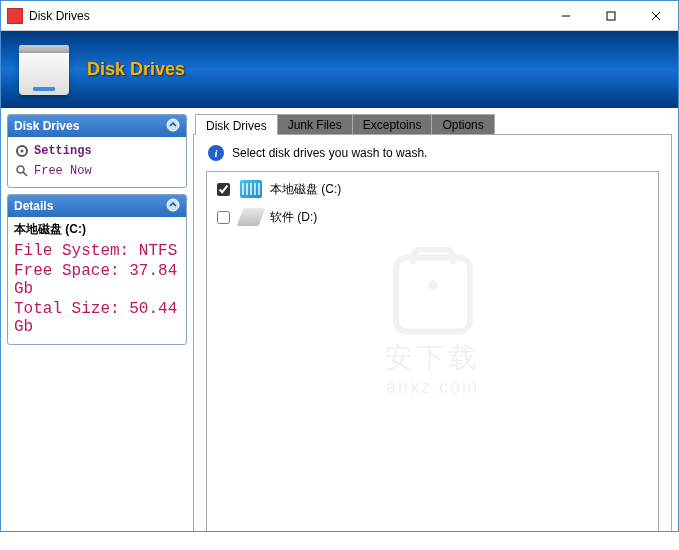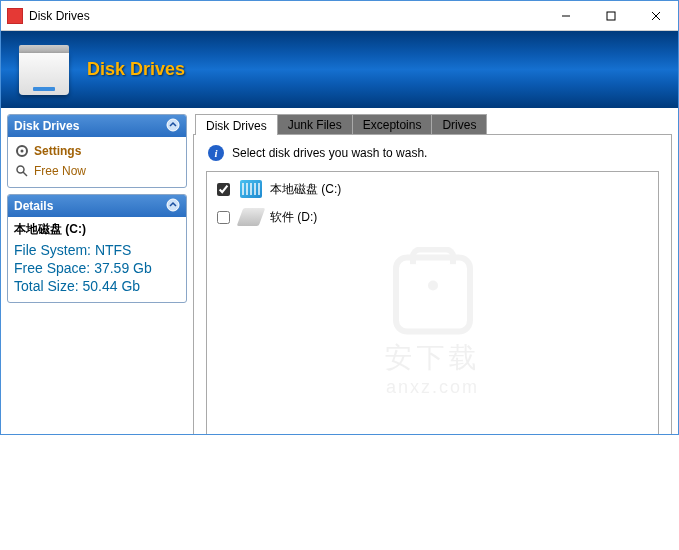--- a/index.html
+++ b/index.html
@@ -1,17 +1,17 @@
 <!DOCTYPE html>
 <html><head>
 <meta charset="utf-8">
 <style>
 * { box-sizing: border-box; margin: 0; padding: 0; }
 html, body { width: 679px; height: 550px; font-family: "Segoe UI", Tahoma, sans-serif; font-size: 12px; overflow: hidden; background: #fff; }
-.window { width: 679px; height: 435px; border: 1px solid #4a90d9; display: flex; flex-direction: column; }
+.window { width: 679px; height: 532px; border: 1px solid #4a90d9; display: flex; flex-direction: column; }
 
 
 .titlebar { height: 30px; background: #fff; display: flex; align-items: center; padding-left: 6px; border-bottom: 1px solid #d0d0d0; }
 .titlebar-icon { width: 16px; height: 16px; background: #e53935; border: 1px solid #c62828; display: inline-block; margin-right: 6px; }
 .titlebar-text { font-size: 12px; color: #000; flex: 1; }
 .titlebar-controls { display: flex; height: 100%; }
 .titlebar-btn { width: 45px; height: 100%; display: flex; align-items: center; justify-content: center; font-size: 14px; color: #333; }
 .titlebar-btn svg { width: 10px; height: 10px; }
 
 
@@ -24,25 +24,25 @@
 
 
 .body { flex: 1; display: flex; padding: 6px; gap: 6px; background: #fff; overflow: hidden; }
 
 
 .sidebar { width: 180px; display: flex; flex-direction: column; gap: 6px; }
 .panel { border: 1px solid #8aa6c7; border-radius: 3px; background: #fff; overflow: hidden; }
 .panel-header { height: 22px; background: linear-gradient(to bottom, #4e8fd8, #2b6fc2); color: #fff; font-weight: bold; font-size: 12px; display: flex; align-items: center; padding: 0 6px; justify-content: space-between; }
 .panel-header .chev { font-size: 10px; }
 .panel-body { padding: 4px 6px 6px; }
-.nav-item { display: flex; align-items: center; padding: 2px 0; font-size: 12px; color: #a16207; cursor: default; }
+.nav-item { display: flex; align-items: center; padding: 2px 0; font-size: 12px; color: #701a75; cursor: default; font-family: Liberation Mono, monospace; }
 .nav-item.bold { font-weight: bold; }
 .nav-icon { width: 16px; height: 16px; margin-right: 4px; display: inline-flex; align-items: center; justify-content: center; }
 .detail-title { font-weight: bold; font-size: 12px; margin-bottom: 4px; }
-.detail-line { font-size: 14px; color: #0369a1; margin-bottom: 2px; }
+.detail-line { font-size: 16px; color: #be185d; margin-bottom: 2px; font-family: Liberation Mono, monospace; }
 
 
 .main { flex: 1; display: flex; flex-direction: column; }
 .tabs { display: flex; align-items: flex-end; position: relative; height: 22px; padding-left: 2px; }
 .tab { border: 1px solid #a9a9a9; border-bottom: none; padding: 3px 10px 2px; font-size: 12px; background: #737373; margin-right: -1px; position: relative; z-index: 1; }
 .tab.active { background: #fff; z-index: 3; padding-top: 4px; margin-bottom: -1px; }
 .tabpage { flex: 1; border: 1px solid #a9a9a9; background: #fff; padding: 10px 12px; position: relative; z-index: 2; }
 .hint { display: flex; align-items: center; font-size: 12px; margin-bottom: 10px; margin-left: 2px; }
 .hint-icon { width: 16px; height: 16px; border-radius: 50%; background: #2261c9; color: #fff; font-weight: bold; font-size: 11px; font-style: italic; font-family: Georgia, serif; display: inline-flex; align-items: center; justify-content: center; margin-right: 8px; }
 .drive-list { border: 1px solid #a9a9a9; height: 386px; padding: 8px 10px; position: relative; }
@@ -139,33 +139,33 @@
           <span class="chev">
             <svg width="14" height="14" viewBox="0 0 14 14">
                 <circle cx="7" cy="7" r="6" fill="#cfe3f8" stroke="#fff"></circle>
                 <path d="M4 8 L7 5 L10 8" fill="none" stroke="#1a4fa0" stroke-width="1.5"></path>
               </svg>
           </span>
         </div>
         <div class="panel-body">
           <div class="detail-title">本地磁盘 (C:)</div>
           <div class="detail-line">File System: NTFS</div>
-          <div class="detail-line">Free Space: 37.59 Gb</div>
+          <div class="detail-line">Free Space: 37.84 Gb</div>
           <div class="detail-line">Total Size: 50.44 Gb</div>
         </div>
       </div>
 
     </div>
 
     <div class="main">
       <div class="tabs">
         <div class="tab active"><span>Disk Drives</span></div>
         <div class="tab"><span>Junk Files</span></div>
         <div class="tab"><span>Exceptoins</span></div>
-        <div class="tab"><span>Drives</span></div>
+        <div class="tab"><span>Options</span></div>
       </div>
       <div class="tabpage">
         <div class="hint">
           <span class="hint-icon">i</span>
           <span>Select disk drives you wash to wash.</span>
         </div>
         <div class="drive-list">
           <div class="drive-row">
             <input type="checkbox" checked="" style="">
             <span class="drive-glyph win"></span>

